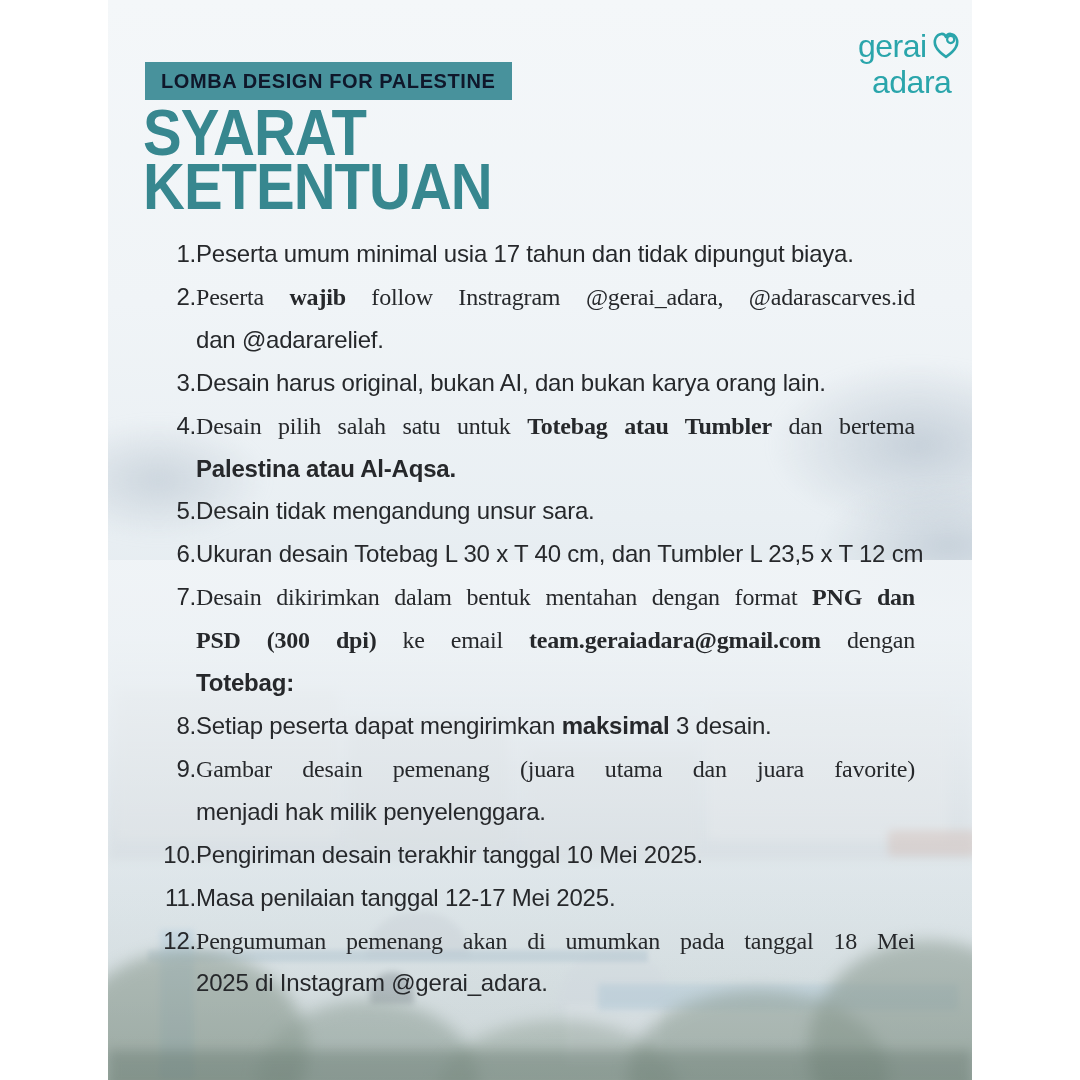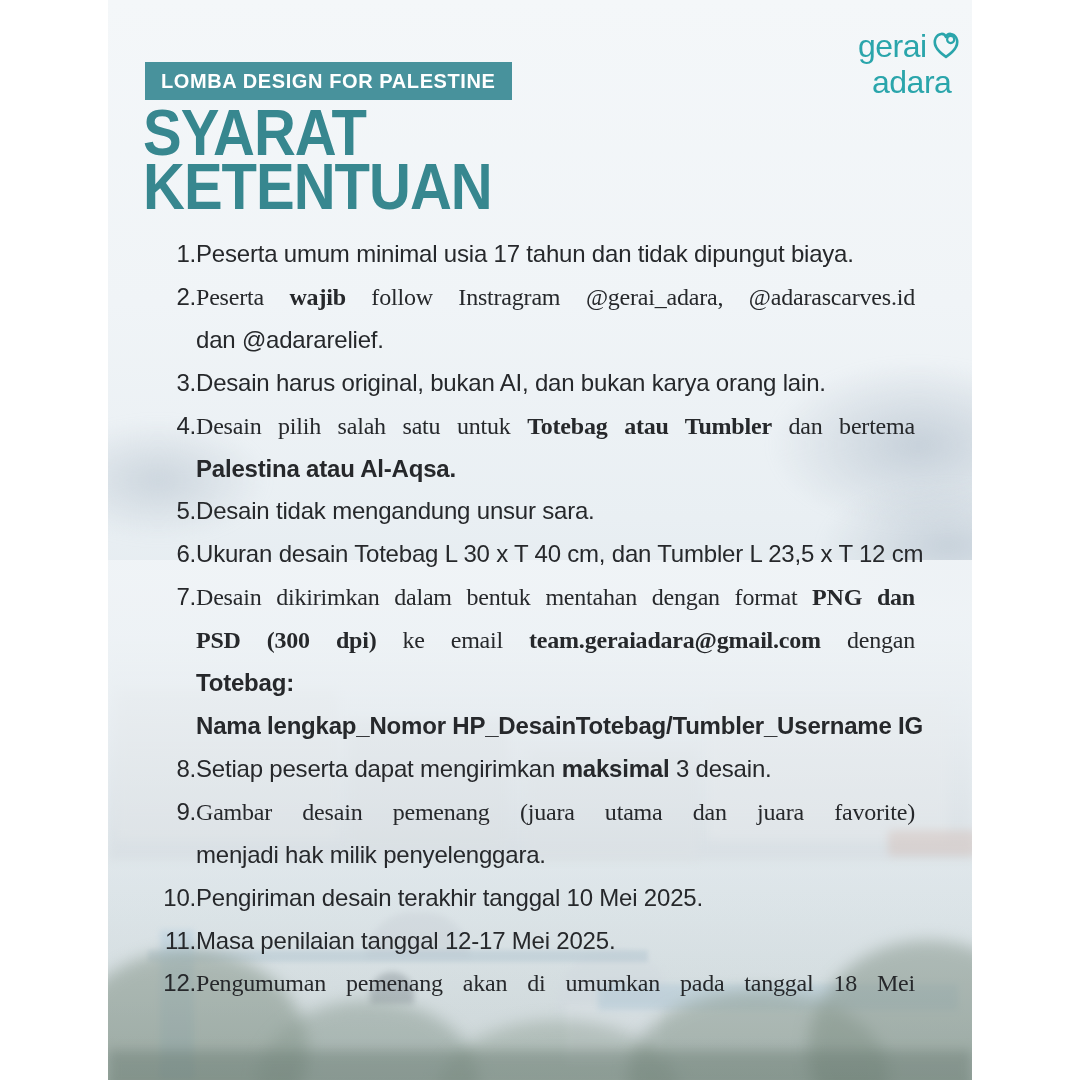--- a/index.html
+++ b/index.html
@@ -33,21 +33,21 @@
   .tree{border-radius:50%;filter:blur(8px);}
   .t1{left:-40px;top:950px;width:240px;height:200px;background:#77897c;opacity:.6;}
   .t2{left:150px;top:1000px;width:220px;height:160px;background:#82948a;opacity:.55;}
   .t3{left:330px;top:1020px;width:240px;height:140px;background:#8a9b8f;opacity:.5;}
   .t4{left:520px;top:990px;width:260px;height:170px;background:#7d8f83;opacity:.55;}
   .t5{left:700px;top:940px;width:240px;height:220px;background:#76887c;opacity:.6;}
   .bottomedge{left:0;top:1050px;width:864px;height:40px;background:#5f7268;opacity:.45;filter:blur(6px);}
   .veil{left:0;top:560px;width:864px;height:520px;
         background:linear-gradient(180deg,rgba(240,244,247,.95) 0%,rgba(240,244,247,.6) 35%,rgba(240,244,247,.3) 65%,rgba(240,244,247,.05) 100%);}
   
-  .badge{position:absolute;left:37px;top:62px;height:38px;background:#48929c;color:#ffffff;
+  .badge{position:absolute;left:37px;top:62px;height:38px;background:#48929c;color:#0f172a;
          font-weight:bold;font-size:20px;letter-spacing:.6px;line-height:38px;padding:0 16px;}
   .title{position:absolute;left:35px;top:106px;color:#37878f;font-weight:bold;font-size:58px;
          line-height:48px;letter-spacing:-1px;transform:scaleY(1.12);transform-origin:top left;}
   .logo{position:absolute;left:706px;top:30px;color:#2aa5ab;font-size:32px;line-height:33px;letter-spacing:-.5px;margin-left:44px;}
   .logo .row1{display:flex;align-items:flex-start;}
   .logo .heart{margin-left:2px;margin-top:-2px;}
   .logo .row2{margin-left:14px;margin-top:-2px;}
   
   .terms{position:absolute;left:44px;top:233px;width:763px;color:#26282b;font-size:24px;letter-spacing:-.2px;}
   .row{display:flex;}
@@ -145,21 +145,20 @@
           <div class="body">
             <div class="line"><span>Ukuran desain Totebag L 30 x T 40 cm, dan Tumbler L 23,5 x T 12 cm</span></div>
           </div>
         </div>
         <div class="row">
           <div class="num">7.</div>
           <div class="body">
             <div class="line j"><span>Desain dikirimkan dalam bentuk mentahan dengan format </span><b>PNG dan</b></div>
             <div class="line j"><b>PSD (300 dpi)</b><span> ke email </span><b>team.geraiadara@gmail.com</b><span> dengan</span></div>
             <div class="line"><b>Totebag:</b></div>
-            <div class="line"><b>Nama lengkap_Nomor HP_DesainTotebag/Tumbler_Username IG</b></div>
           </div>
         </div>
         <div class="row">
           <div class="num">8.</div>
           <div class="body">
             <div class="line"><span>Setiap peserta dapat mengirimkan </span><b>maksimal</b><span> 3 desain.</span></div>
           </div>
         </div>
         <div class="row">
           <div class="num">9.</div>
@@ -177,18 +176,19 @@
         <div class="row">
           <div class="num">11.</div>
           <div class="body">
             <div class="line"><span>Masa penilaian tanggal 12-17 Mei 2025.</span></div>
           </div>
         </div>
         <div class="row">
           <div class="num">12.</div>
           <div class="body">
             <div class="line j"><span>Pengumuman pemenang akan di umumkan pada tanggal 18 Mei</span></div>
+            <div class="line"><span>2025 di Instagram @gerai_adara.</span></div>
           </div>
         </div>
       </div>
 
   </div>
 </div>
 
 </body></html>

